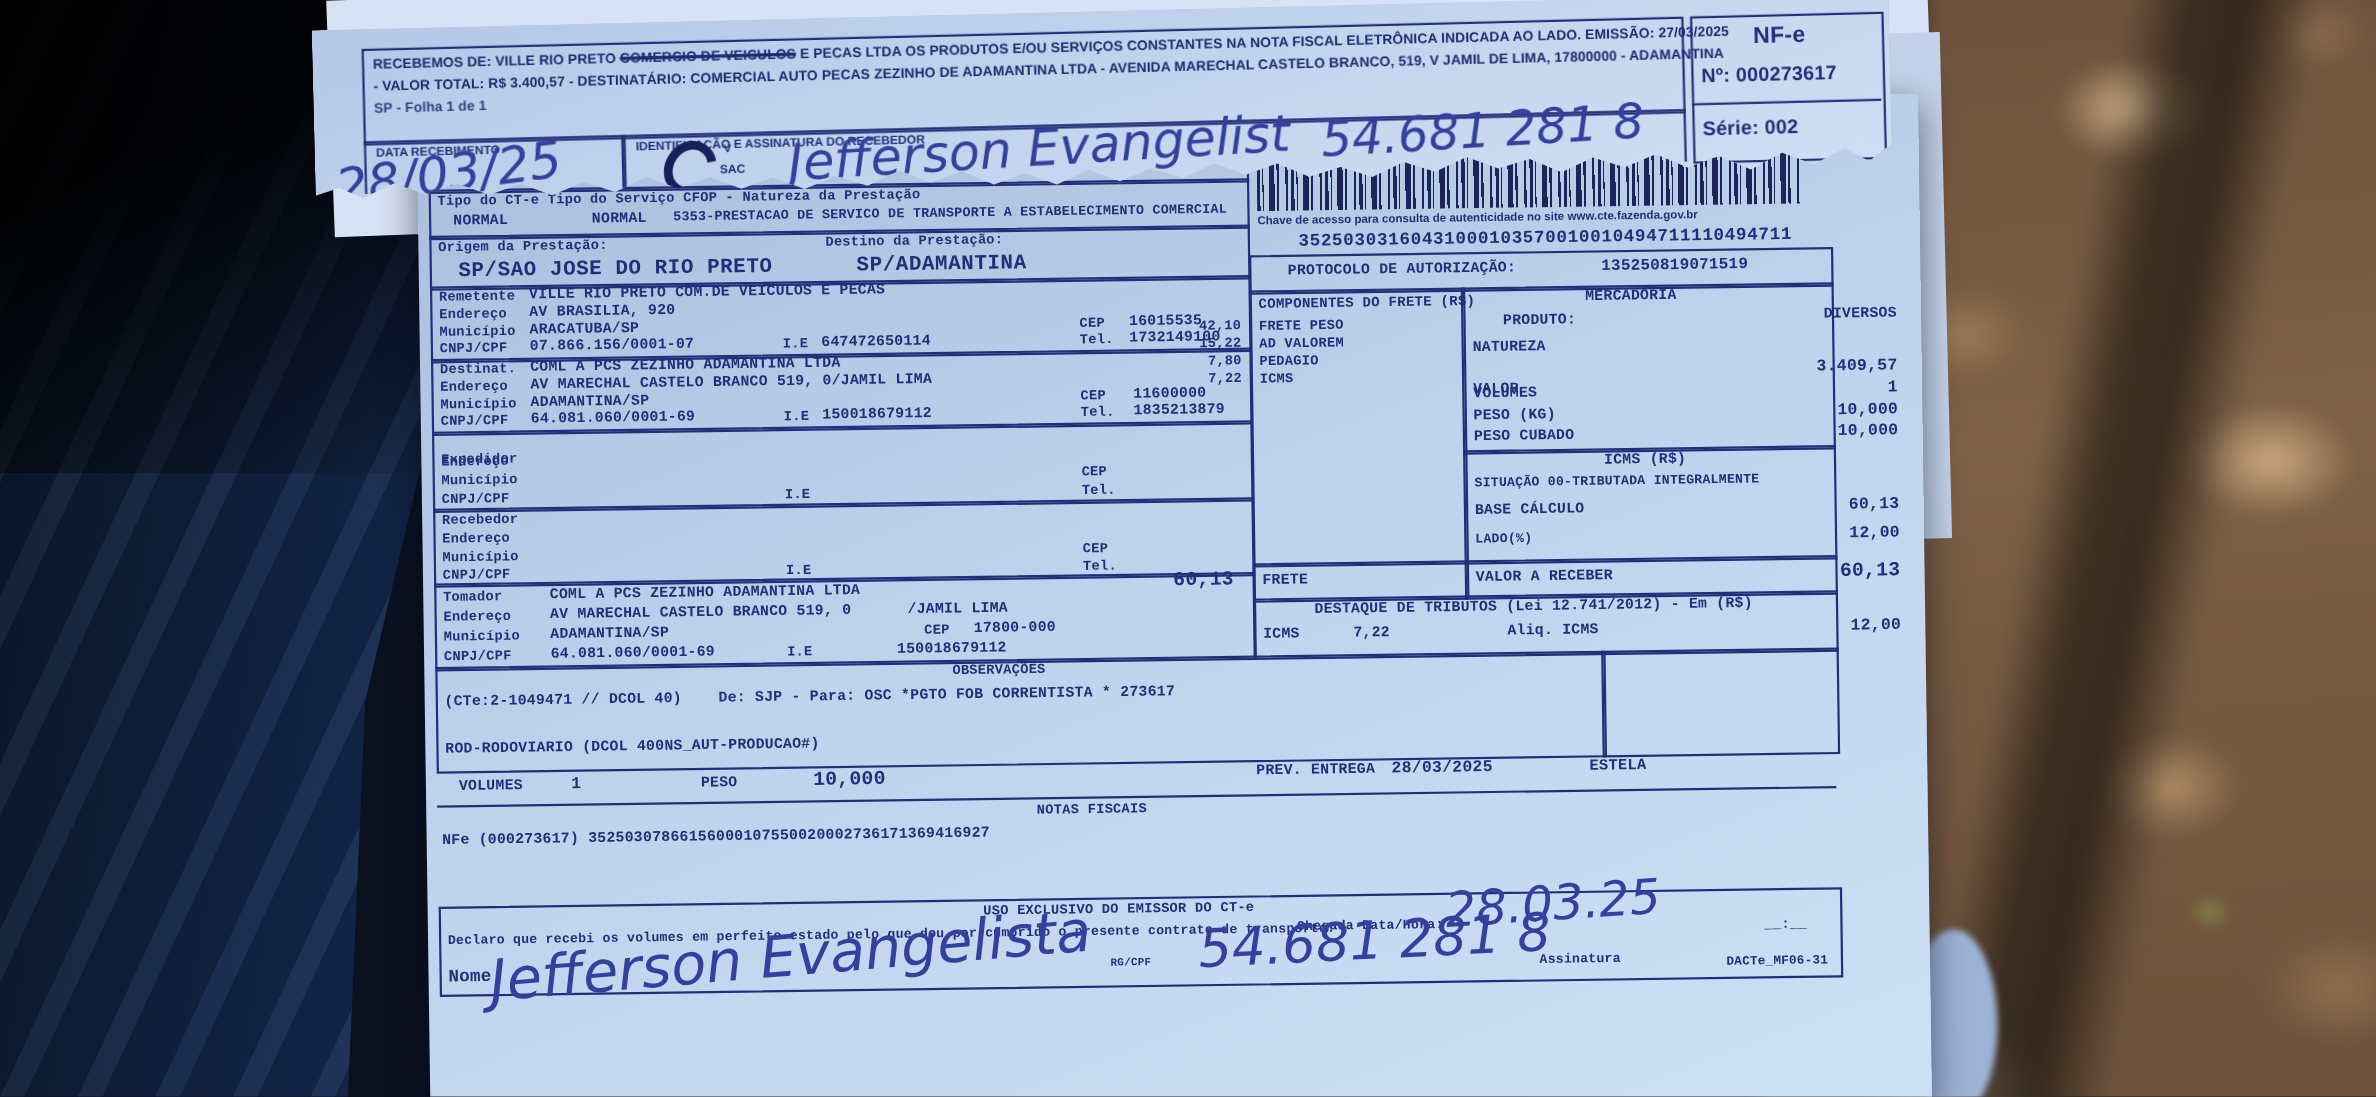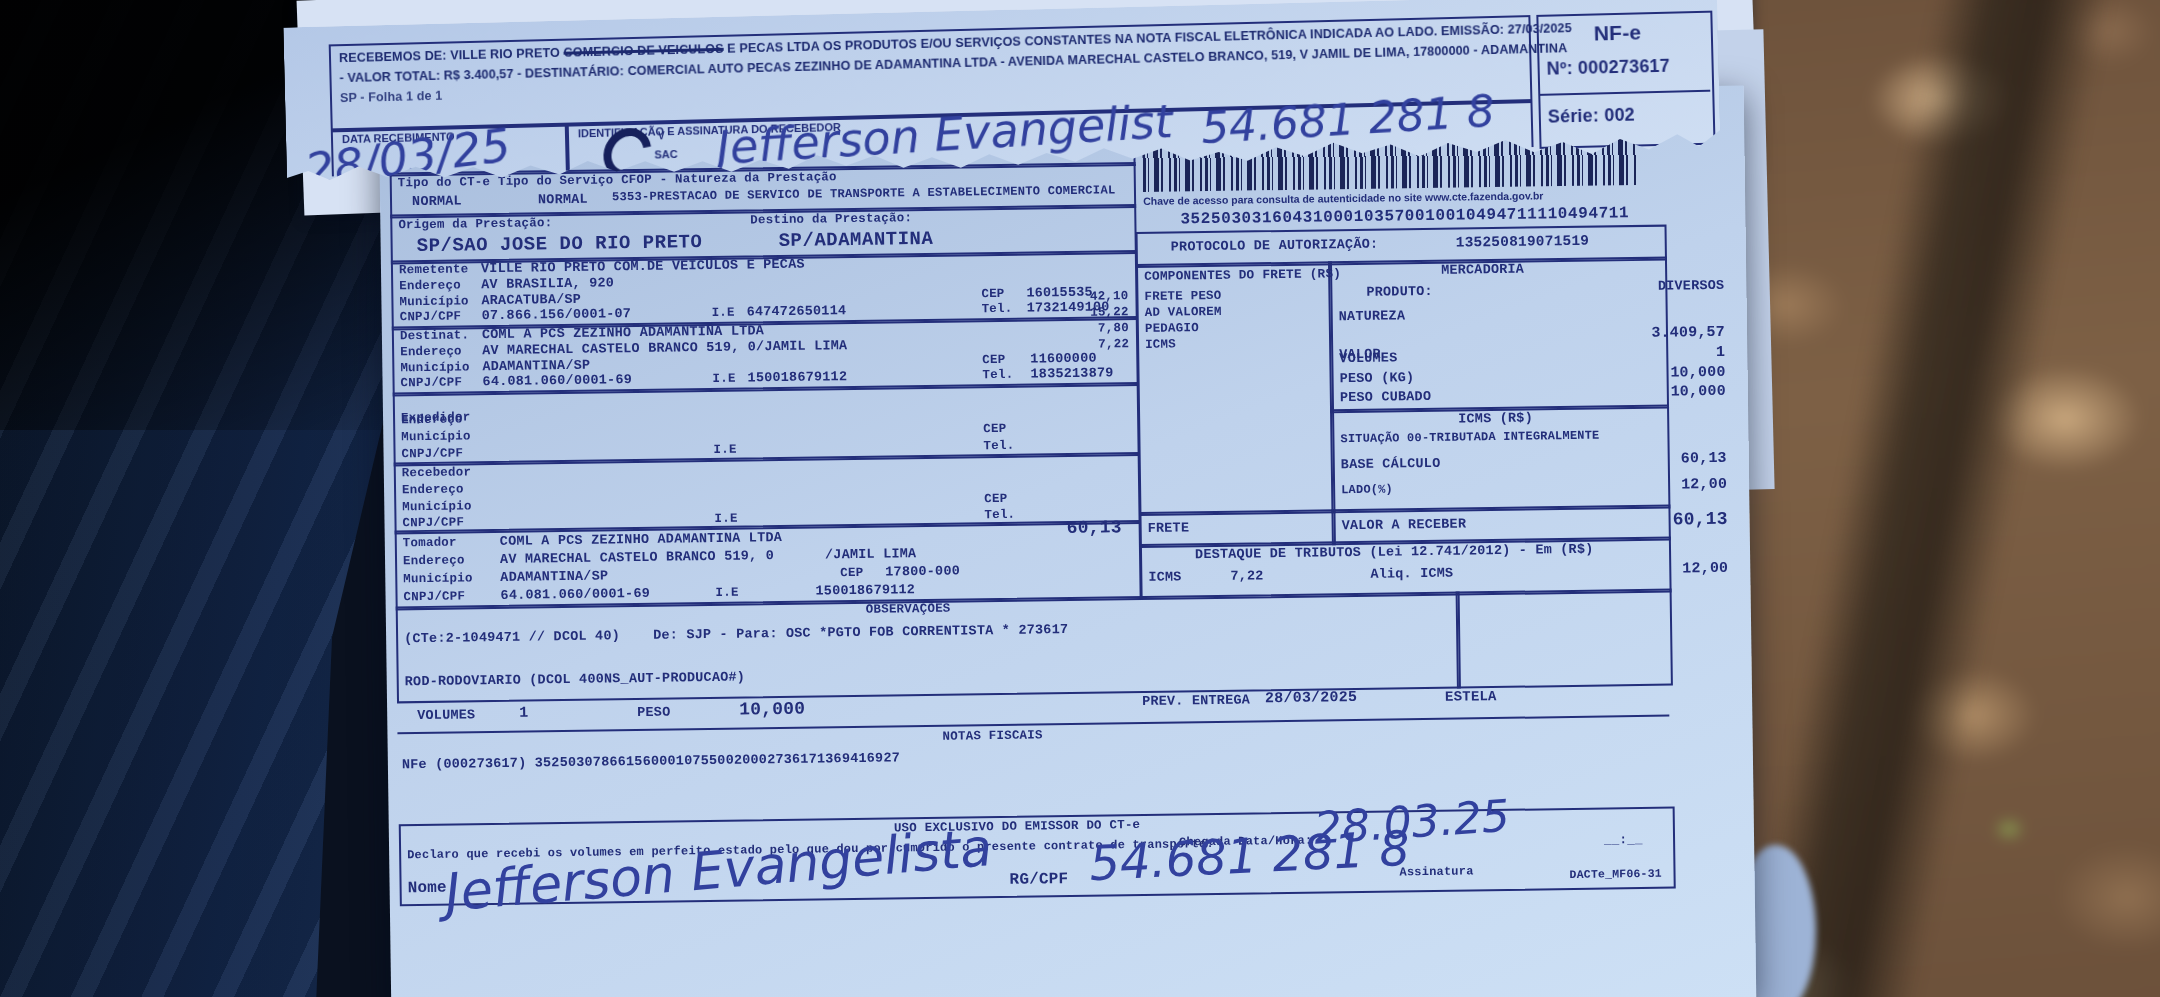--- a/index.html
+++ b/index.html
@@ -234,21 +234,21 @@
 
     <div class="box" style="left:10px;top:720px;width:1272px;height:78px;"></div>
     <div class="t" style="left:505px;top:724px;">USO EXCLUSIVO DO EMISSOR DO CT-e</div>
     <div class="t" style="left:18px;top:744px;font-size:12px;">Declaro que recebi os volumes em perfeito estado pelo que dou por cumprido o presente contrato de transporte.</div>
     <div class="t" style="left:790px;top:742px;font-size:12px;">Chegada Data/Hora:</div>
     <div class="hw" style="left:925px;top:706px;font-size:44px;transform:rotate(-3deg);">28.03.25</div>
     <div class="t" style="left:1215px;top:746px;">__:__</div>
 
     <div class="t" style="left:18px;top:775px;font-size:16px;">Nome</div>
     <div class="hw" style="left:55px;top:740px;font-size:52px;transform:rotate(-4deg);">Jefferson Evangelista</div>
-    <div class="t" style="left:620px;top:775px;font-size:16px;">RG/CPF</div>
+    <div class="t" style="left:620px;top:775px;font-size:10px;">RG/CPF</div>
     <div class="hw" style="left:700px;top:735px;font-size:48px;transform:rotate(-2deg);">54.681 281 8</div>
     <div class="t" style="left:1010px;top:775px;font-size:12px;">Assinatura</div>
     <div class="t" style="left:1180px;top:780px;font-size:11.5px;">DACTe_MF06-31</div>
   </div>
 
   <div class="canhoto">
 
     <div class="box" style="left:45px;top:18px;width:1198px;height:84px;"></div>
     <div class="hdr" style="left:55px;top:22px;width:1180px;"><span>RECEBEMOS DE: VILLE RIO PRETO </span><span class="struck">COMERCIO DE VEICULOS</span><span> E PECAS LTDA OS PRODUTOS E/OU SERVIÇOS CONSTANTES NA NOTA FISCAL ELETRÔNICA INDICADA AO LADO. EMISSÃO: 27/03/2025</span></div>
     <div class="hdr" style="left:55px;top:42px;width:1180px;">- VALOR TOTAL: R$ 3.400,57 - DESTINATÁRIO: COMERCIAL AUTO PECAS ZEZINHO DE ADAMANTINA LTDA - AVENIDA MARECHAL CASTELO BRANCO, 519, V JAMIL DE LIMA, 17800000 - ADAMANTINA</div>

